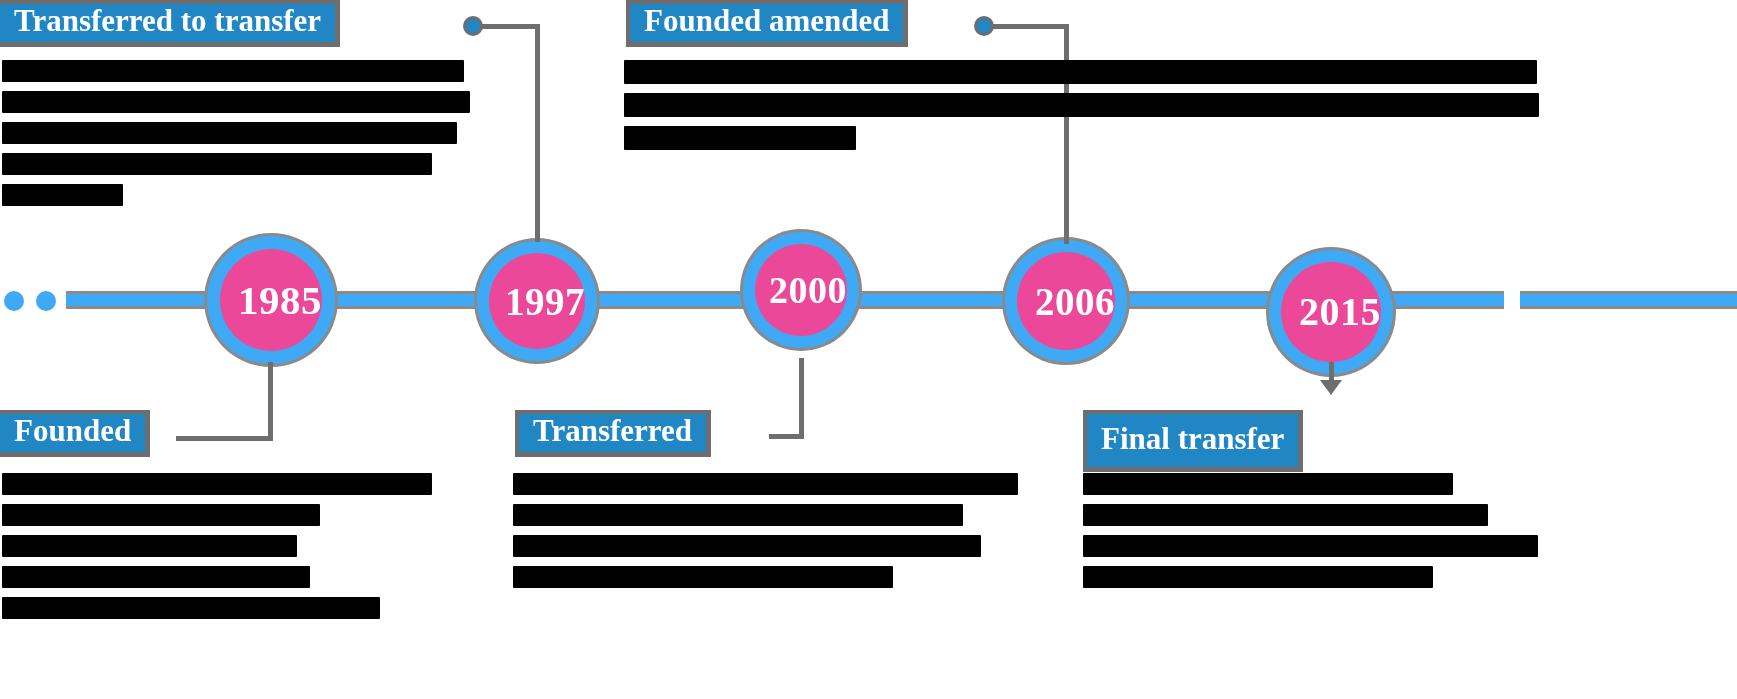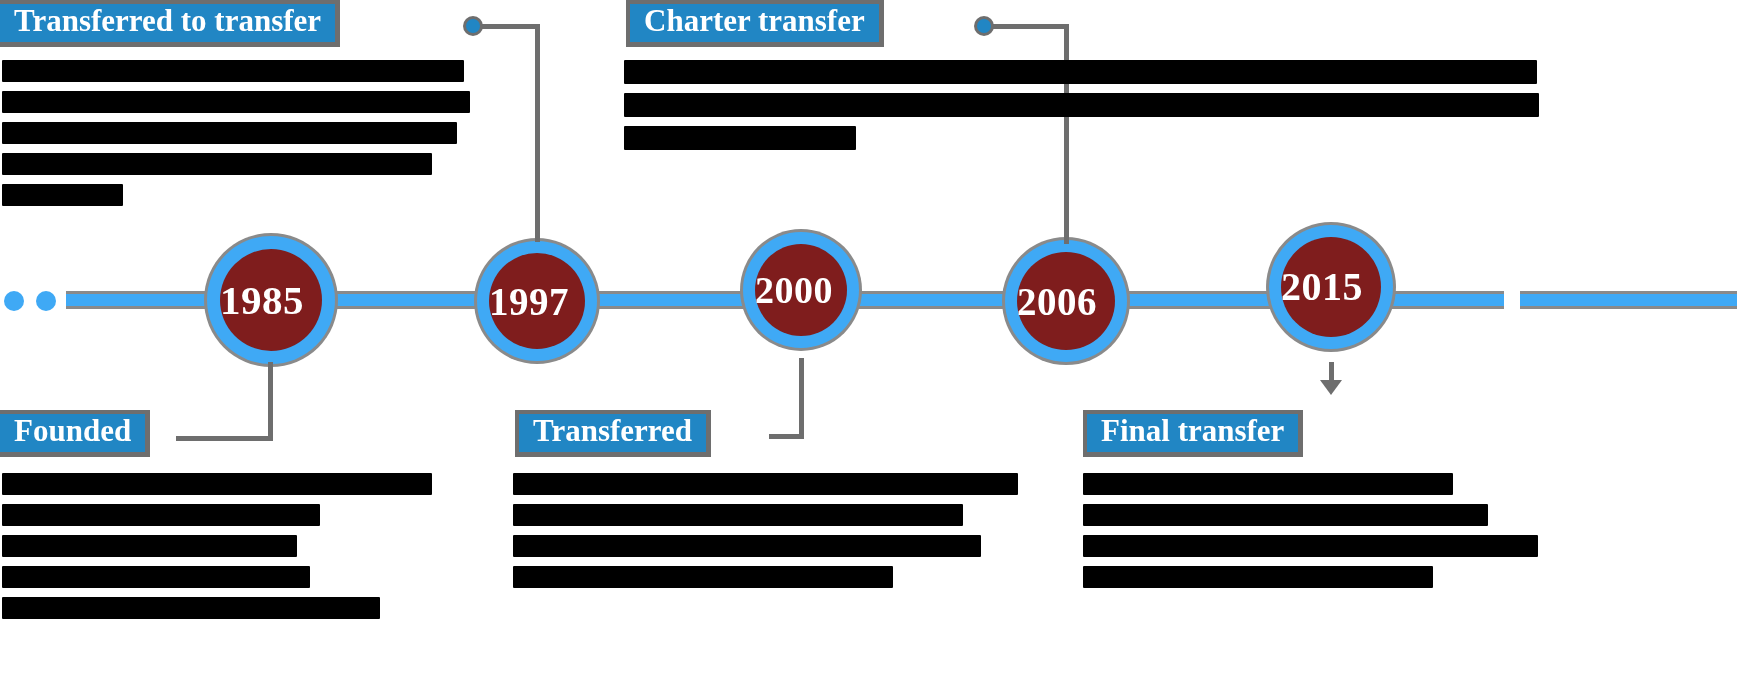--- a/index.html
+++ b/index.html
@@ -34,22 +34,22 @@
   .node{
     position:absolute;
     border-radius:50%;
     background:#3fa9f5;
     box-shadow:0 0 0 3px #8a8a8a;
     display:flex;align-items:center;justify-content:center;
     box-sizing:border-box;
   }
   .node-inner{
     border-radius:50%;
-    background:#7f1d1d;
-    display:flex;align-items:center;justify-content:flex-start;
+    background:#ec4899;
+    display:flex;align-items:center;justify-content:flex-end;
     width:100%;height:100%;
     box-sizing:border-box;
   }
   .node-label{
     color:#ffffff;
     font-weight:bold;
     font-family:"Liberation Serif", serif;
     letter-spacing:0.5px;
     line-height:1;
     user-select:none;
@@ -135,21 +135,21 @@
       <span class="node-label" style="font-size:38px;">2000</span>
     </div>
   </div>
 
   <div class="node" style="left:1005px;top:240px;width:122px;height:122px;padding:12px;">
     <div class="node-inner">
       <span class="node-label" style="font-size:39px;">2006</span>
     </div>
   </div>
 
-  <div class="node" style="left:1269px;top:225px;width:124px;height:124px;padding:12px;">
+  <div class="node" style="left:1269px;top:250px;width:124px;height:124px;padding:12px;">
     <div class="node-inner">
       <span class="node-label" style="font-size:40px;">2015</span>
     </div>
   </div>
 
   <div class="chip no-left-border" style="left:0px;top:0px;height:47px;font-size:31px;">
     <span>Transferred to transfer</span>
   </div>
   <div class="conn conn-h" style="left:470px;top:24px;width:68px;"></div>
   <div class="conn conn-v" style="left:535px;top:24px;height:218px;"></div>
@@ -157,21 +157,21 @@
 
   <div class="redact-block" style="left:2px;top:60px;width:480px;">
     <div class="redact-line" style="width:462px;"></div>
     <div class="redact-line" style="width:468px;"></div>
     <div class="redact-line" style="width:455px;"></div>
     <div class="redact-line" style="width:430px;"></div>
     <div class="redact-line" style="width:121px;"></div>
   </div>
 
   <div class="chip" style="left:626px;top:0px;height:47px;font-size:31px;border-left:4px solid #6e6e6e;">
-    <span>Charter transfer</span>
+    <span>Founded amended</span>
   </div>
   <div class="conn conn-h" style="left:980px;top:24px;width:88px;"></div>
   <div class="conn conn-v" style="left:1064px;top:24px;height:220px;"></div>
   <div class="conn-dot" style="left:977px;top:19px;"></div>
 
   <div class="redact-block" style="left:624px;top:60px;width:920px;">
     <div class="redact-line tall" style="width:913px;"></div>
     <div class="redact-line tall" style="width:915px;"></div>
     <div class="redact-line tall" style="width:232px;"></div>
   </div>
@@ -201,21 +201,21 @@
   <div class="redact-block" style="left:513px;top:473px;width:520px;">
     <div class="redact-line" style="width:505px;"></div>
     <div class="redact-line" style="width:450px;"></div>
     <div class="redact-line" style="width:468px;"></div>
     <div class="redact-line" style="width:380px;"></div>
   </div>
 
   <div class="conn conn-v" style="left:1329px;top:362px;height:22px;"></div>
   <div class="arrow-down" style="left:1320px;top:380px;"></div>
 
-  <div class="chip" style="left:1083px;top:410px;height:47px;font-size:31px;border-left:4px solid #6e6e6e;">
+  <div class="chip" style="left:1083px;top:410px;height:62px;font-size:31px;border-left:4px solid #6e6e6e;">
     <span>Final transfer</span>
   </div>
 
   <div class="redact-block" style="left:1083px;top:473px;width:470px;">
     <div class="redact-line" style="width:370px;"></div>
     <div class="redact-line" style="width:405px;"></div>
     <div class="redact-line" style="width:455px;"></div>
     <div class="redact-line" style="width:350px;"></div>
   </div>
 

